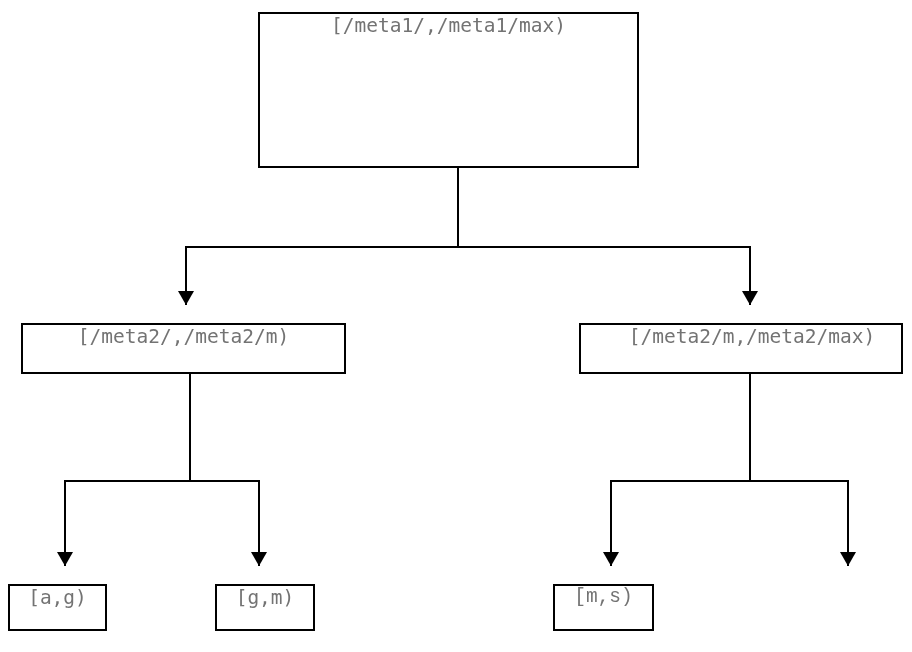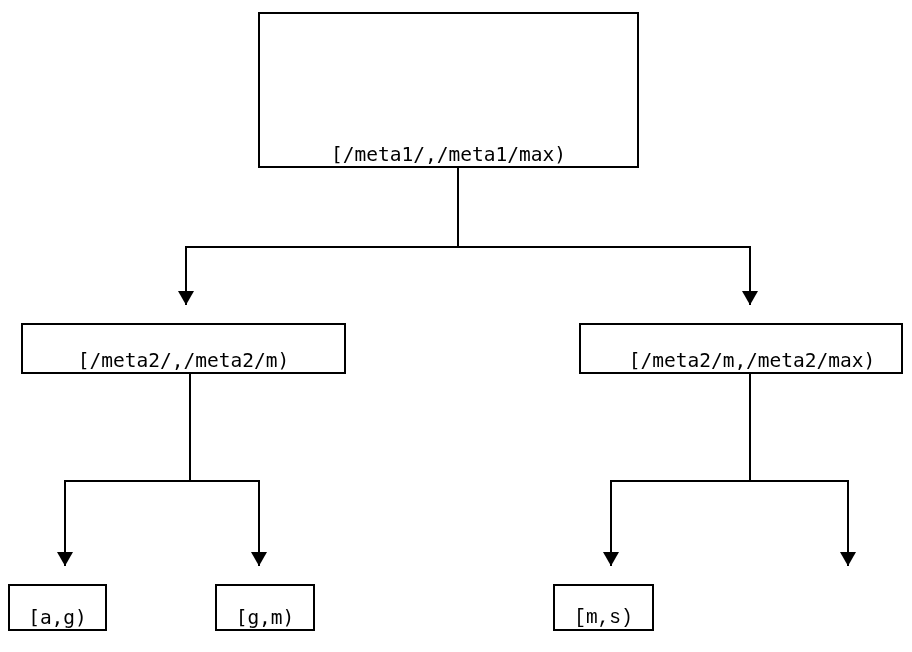--- a/index.html
+++ b/index.html
@@ -14,23 +14,23 @@
     background: #ffffff;
     font-family: "DejaVu Sans Mono", "Liberation Mono", monospace;
     overflow: hidden;
   }
   .node-box {
     position: absolute;
     box-sizing: border-box;
     border: 2px solid #000000;
     background: #ffffff;
     display: flex;
-    align-items: flex-end;
+    align-items: flex-start;
     justify-content: center;
-    color: #000000;
+    color: #737373;
     font-family: "DejaVu Sans Mono", "Liberation Mono", monospace;
     white-space: pre;
     letter-spacing: 0px;
   }
   .node-root {
     left: 258px;
     top: 12px;
     width: 381px;
     height: 156px;
     font-size: 19.5px;

